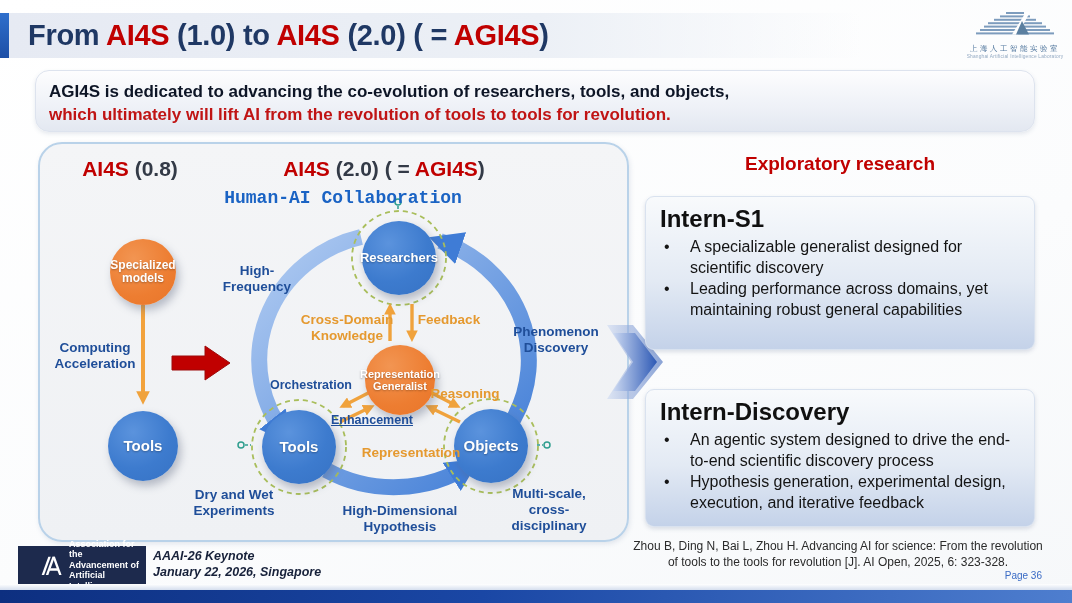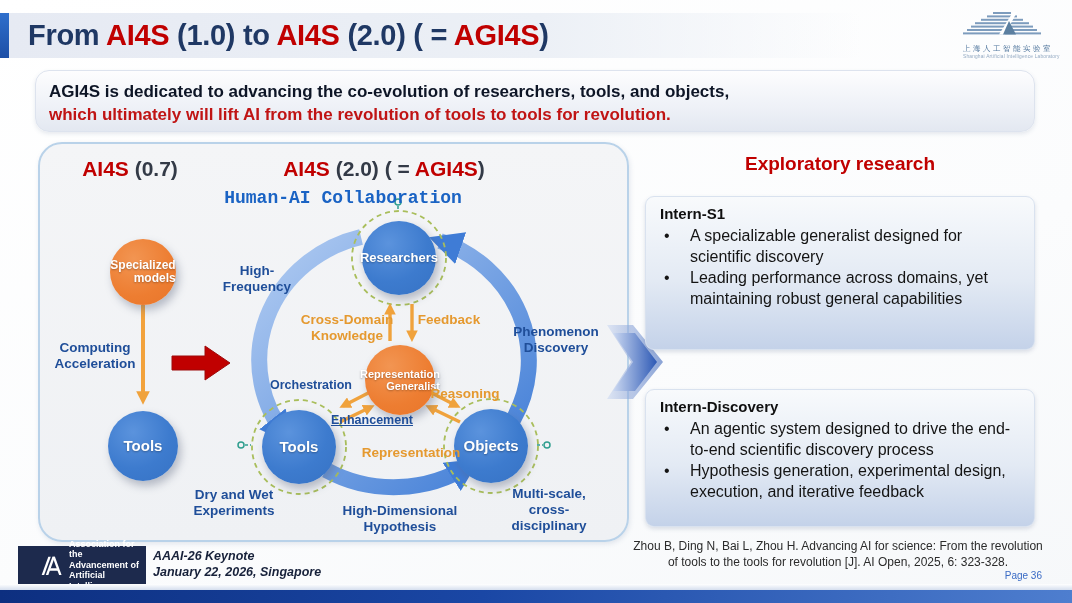--- a/index.html
+++ b/index.html
@@ -11,21 +11,21 @@
   .pre{white-space:pre-line;}
   
   .title-accent{position:absolute;left:0;top:13px;width:9px;height:45px;
     background:linear-gradient(180deg,#2f6fcc,#1d4fa6);}
   .title-bar{position:absolute;left:9px;top:13px;width:950px;height:45px;
     background:linear-gradient(90deg,#e6eaf3 0%,#ecf0f6 55%,rgba(255,255,255,0) 88%);
     line-height:45px;padding-left:19px;font-size:29px;font-weight:bold;letter-spacing:-.3px;}
   .navy{color:#1f3864;text-align:right;}
   .red{color:#c00000;}
   
-  .org-logo{position:absolute;left:963px;top:12px;width:104px;height:52px;text-align:left;}
+  .org-logo{position:absolute;left:963px;top:12px;width:104px;height:52px;text-align:center;}
   .org-logo .cn{font-size:7.5px;color:#54799f;letter-spacing:2.5px;margin-top:2px;}
   .org-logo .en{font-size:4.8px;color:#93a9c2;letter-spacing:.2px;}
   
   .banner{position:absolute;left:35px;top:70px;width:1000px;height:62px;border-radius:14px;
     background:linear-gradient(180deg,#fdfdfe 0%,#eef1f7 60%,#e3e8f1 100%);
     border:1px solid #dde3ee;box-shadow:0 2px 4px rgba(60,80,120,.12);
     padding:9px 0 0 13px;box-sizing:border-box;font-weight:bold;font-size:17px;line-height:23px;}
   .banner .l1{color:#0d1526;}
   .banner .l2{color:#c01414;}
   
@@ -34,36 +34,36 @@
     border:2px solid #b9d2e9;box-shadow:1px 2px 5px rgba(90,110,150,.15);}
   .panel svg.wires{position:absolute;left:0;top:0;}
   .pnode{position:absolute;transform:translate(-50%,-50%);text-align:center;}
   .heading{font-size:21px;font-weight:bold;color:#333a47;white-space:nowrap;}
   .sub-blue{font-size:18px;font-weight:bold;color:#1a63c4;white-space:nowrap;font-family:Liberation Mono, monospace;}
   .dlabel{font-size:13.5px;font-weight:bold;line-height:16px;}
   .dlabel.blue{color:#1f4e99;}
   .dlabel.orange{color:#e5992f;}
   .dlabel.sm{font-size:12.5px;}
   .circle{position:absolute;border-radius:50%;display:flex;align-items:center;justify-content:center;
-    color:#fff;font-weight:bold;text-align:right;line-height:1.12;
+    color:#fff;font-weight:bold;text-align:center;line-height:1.12;
     text-shadow:0 1px 2px rgba(0,0,0,.3);box-shadow:3px 5px 8px rgba(90,100,125,.4);}
   .circle.blue{background:radial-gradient(circle at 36% 30%,#5b93dd 0%,#3d7bce 55%,#3672c4 100%);}
   .circle.orange{background:radial-gradient(circle at 36% 30%,#f29552 0%,#ed7d31 60%,#e8752a 100%);}
   
   .flow-arrow{position:absolute;left:607px;top:323px;}
   
   .right-title{position:absolute;left:645px;top:153px;width:390px;text-align:center;
     font-size:19px;font-weight:bold;color:#c00000;}
   .info-box{position:absolute;left:645px;width:390px;border-radius:9px;
     background:linear-gradient(180deg,#f8fafc 0%,#e3eaf4 55%,#c4d2e9 100%);
     border:1px solid #d9e2ef;box-shadow:0 2px 4px rgba(70,90,130,.18);
     padding:8px 12px 6px 14px;box-sizing:border-box;}
   .box1{top:196px;height:154px;}
   .box2{top:389px;height:138px;}
-  .box-title{font-size:15px;font-weight:bold;color:#101010;margin-bottom:3px;}
+  .box-title{font-size:24px;font-weight:bold;color:#101010;margin-bottom:3px;}
   .bullet{display:flex;font-size:16px;color:#141414;line-height:21px;}
   .bullet .dot{width:30px;flex:0 0 30px;padding-left:4px;box-sizing:border-box;}
   .citation{position:absolute;left:628px;top:538px;width:420px;text-align:center;
     font-size:12px;color:#2b2b2b;line-height:16px;}
   .page-num{position:absolute;right:30px;top:570px;font-size:10px;color:#3a6bc5;}
   
   .aaai-box{position:absolute;left:18px;top:546px;width:128px;height:38px;background:#1d2a4d;
     display:flex;align-items:center;padding:0 4px 0 22px;box-sizing:border-box;}
   .aaai-text{color:#ffffff;font-size:9px;font-weight:bold;line-height:10.5px;margin-left:4px;}
   .keynote{position:absolute;left:153px;top:548px;font-size:12.5px;font-weight:bold;
@@ -151,21 +151,21 @@
       <g stroke="#f0a23c" stroke-width="3.4" fill="none">
         <line x1="350" y1="197" x2="350" y2="163" marker-end="url(#mOrange)"></line>
         <line x1="372" y1="160" x2="372" y2="194" marker-end="url(#mOrange)"></line>
         <line x1="334" y1="246" x2="303" y2="262" marker-end="url(#mOrange)"></line>
         <line x1="300" y1="278" x2="331" y2="263" marker-end="url(#mOrange)"></line>
         <line x1="386" y1="246" x2="417" y2="262" marker-end="url(#mOrange)"></line>
         <line x1="420" y1="278" x2="389" y2="263" marker-end="url(#mOrange)"></line>
       </g>
     </svg>
 
-    <div class="pnode heading" style="left:90px;top:25px;"><span class="red">AI4S</span><span> (0.7)</span></div>
+    <div class="pnode heading" style="left:90px;top:25px;"><span class="red">AI4S</span><span> (0.8)</span></div>
     <div class="pnode heading" style="left:344px;top:25px;"><span class="red">AI4S</span><span> (2.0) ( = </span><span class="red">AGI4S</span><span>)</span></div>
     <div class="pnode sub-blue" style="left:303px;top:54px;">Human-AI Collaboration</div>
 
     <div class="circle orange pre" style="left:70px;top:95px;width:66px;height:66px;font-size:12px;">Specialized
 models</div>
     <div class="circle blue" style="left:68px;top:267px;width:70px;height:70px;font-size:15px;">Tools</div>
     <div class="circle blue" style="left:322px;top:77px;width:74px;height:74px;font-size:13px;">Researchers</div>
     <div class="circle orange pre" style="left:325px;top:201px;width:70px;height:70px;font-size:11px;">Representation
 Generalist</div>
     <div class="circle blue" style="left:222px;top:266px;width:74px;height:74px;font-size:15px;">Tools</div>

